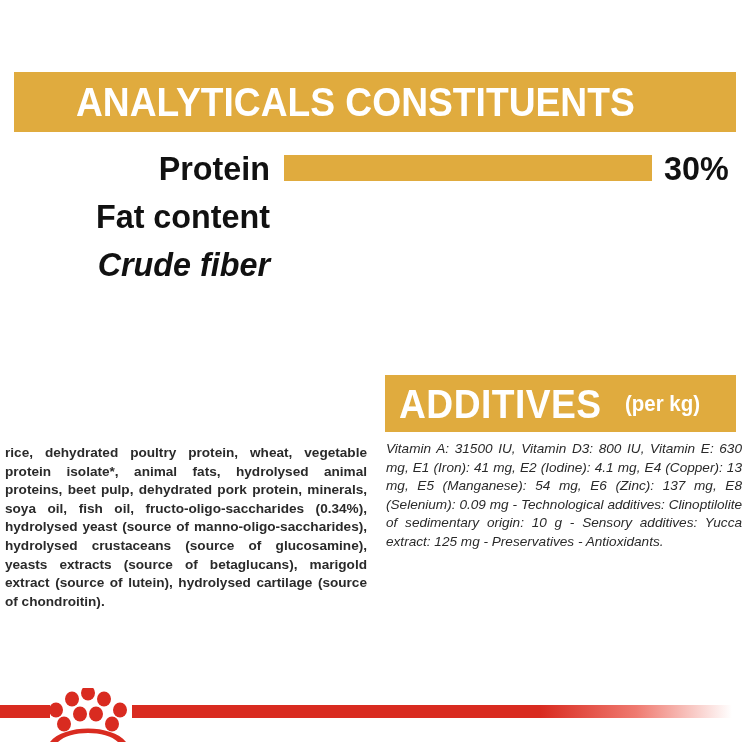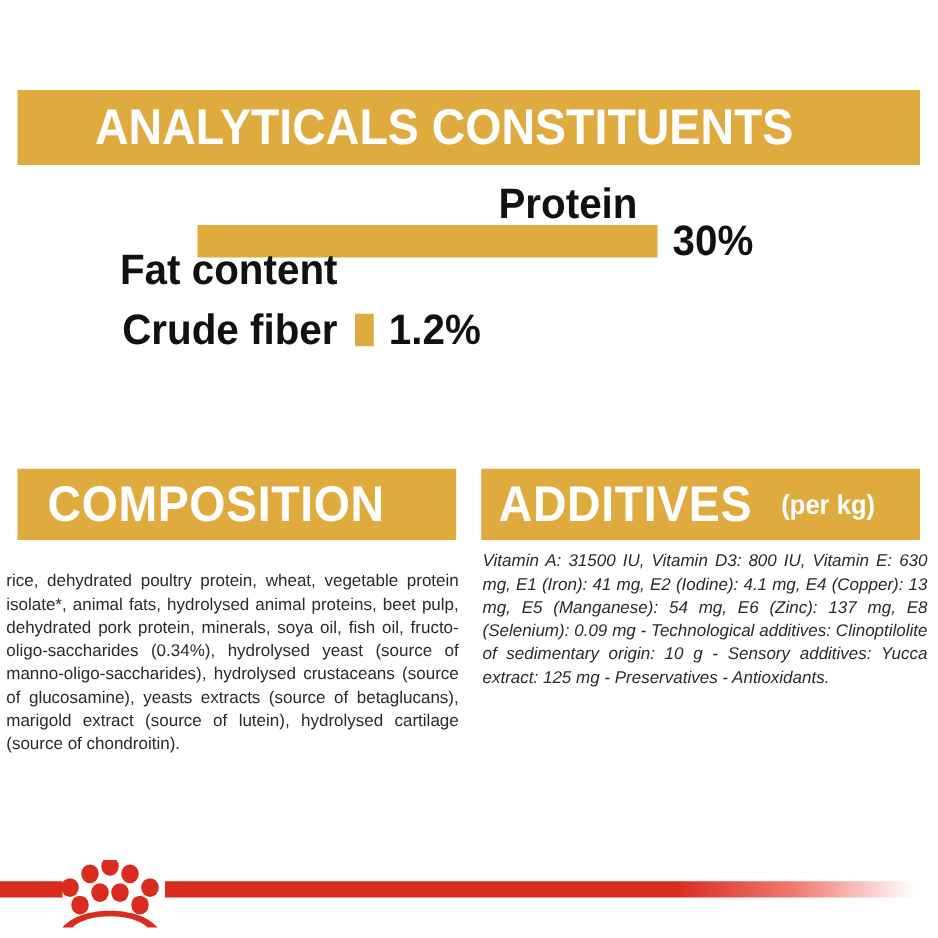--- a/index.html
+++ b/index.html
@@ -114,21 +114,21 @@
 
   .body-text {
     position:absolute;
     font-family:"Liberation Sans", sans-serif;
     font-size:13.6px;
     line-height:18.6px;
     color:#2a2a2a;
     text-align:justify;
     text-justify:inter-word;
   }
-  #composition-text { left:5px; top:456px; width:362px; }
+  #composition-text { left:5px; top:444px; width:362px;font-weight:bold; }
   #additives-text   { left:386px; top:440px; width:356px;font-style:italic; }
 
   
   #footer { position:absolute; left:0; top:690px; width:750px; height:60px; }
   .red-rule {
     position:absolute;
     top:15px;
     height:13px;
     background:#d92b20;
   }
@@ -146,42 +146,35 @@
 </head>
 <body>
 
 <div class="page">
 
   <div class="gold-bar" id="header-bar">
     <span class="bar-title">ANALYTICALS CONSTITUENTS</span>
   </div>
 
   <div id="constituents">
-      <div class="row" style="top: 0px; flex-direction: column;">
+      <div class="row" style="top: 0px;">
         <div class="row-label">Protein</div>
         <div class="row-bar-wrap">
           <div class="row-bar" style="width: 368px; background: rgb(224, 171, 62);"></div>
           <div class="row-value">30%</div>
         </div>
       </div>
       <div class="row" style="top: 48px;">
         <div class="row-label">Fat content</div>
       </div>
-      <div class="row" style="top: 96px;">
+      <div class="row" style="top: 96px; font-style: italic;">
         <div class="row-label">Crude fiber</div>
-        <div class="row-bar-wrap">
-          <div class="row-bar" style="width: 15px; background: rgb(224, 171, 62);"></div>
-          <div class="row-value">1.2%</div>
-        </div>
       </div>
     </div>
 
-  <div class="gold-bar" id="composition-bar">
-    <span class="bar-title">COMPOSITION</span>
-  </div>
   <div class="body-text" id="composition-text">rice, dehydrated poultry protein, wheat, vegetable protein isolate*, animal fats, hydrolysed animal proteins, beet pulp, dehydrated pork protein, minerals, soya oil, fish oil, fructo-oligo-saccharides (0.34%), hydrolysed yeast (source of manno-oligo-saccharides), hydrolysed crustaceans (source of glucosamine), yeasts extracts (source of betaglucans), marigold extract (source of lutein), hydrolysed cartilage (source of chondroitin).</div>
 
   <div class="gold-bar" id="additives-bar">
     <span class="bar-title">ADDITIVES</span>
     <span class="bar-subtitle">(per kg)</span>
   </div>
   <div class="body-text" id="additives-text">Vitamin A: 31500 IU, Vitamin D3: 800 IU, Vitamin E: 630 mg, E1 (Iron): 41 mg, E2 (Iodine): 4.1 mg, E4 (Copper): 13 mg, E5 (Manganese): 54 mg, E6 (Zinc): 137 mg, E8 (Selenium): 0.09 mg - Technological additives: Clinoptilolite of sedimentary origin: 10 g - Sensory additives: Yucca extract: 125 mg - Preservatives - Antioxidants.</div>
 
   <div id="footer">
     <div class="red-rule" id="red-rule-left"></div>

